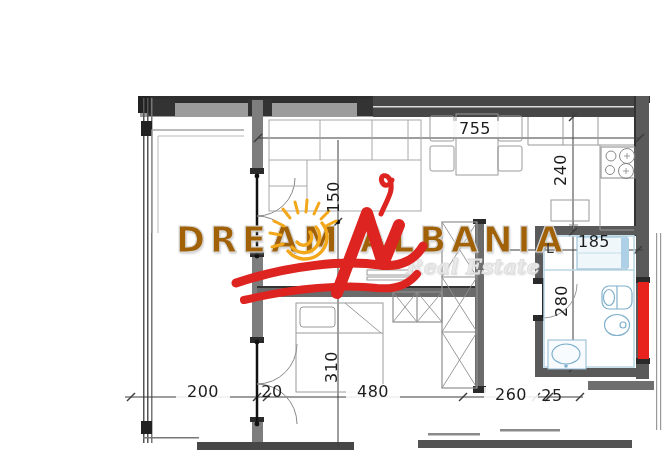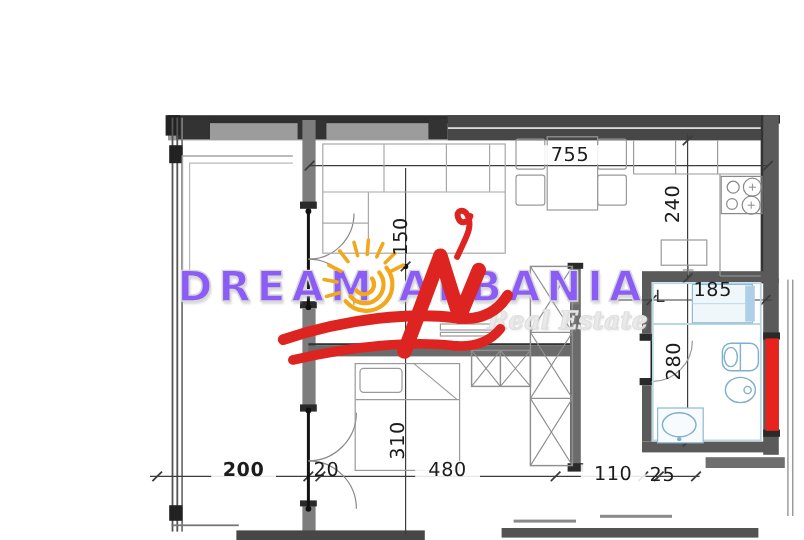--- a/index.html
+++ b/index.html
@@ -4,22 +4,22 @@
 <style>
   html,body{margin:0;padding:0;background:#fff;}
   #stage{position:relative;width:670px;height:450px;background:#ffffff;overflow:hidden;
          font-family:"DejaVu Sans","Liberation Sans",sans-serif;}
   svg{position:absolute;left:0;top:0;}
   .dim{position:absolute;font-size:16px;color:#1c1c1c;text-align:center;line-height:16px;
        letter-spacing:0.5px;white-space:nowrap;}
   .dim.bgw{background:rgba(255,255,255,0.88);padding:0 2px;}
   .rot{transform:rotate(-90deg);transform-origin:center center;width:44px;height:16px;}
   .wm{position:absolute;font-weight:bold;font-size:35px;letter-spacing:5px;
-      color:#8b5cf6;-webkit-text-stroke:1.2px #d7d7d7;
-      text-shadow:1px 2px 2px rgba(170,170,170,0.45);z-index:4;}
+      color:#a16207;-webkit-text-stroke:1.2px #d7d7d7;
+      text-shadow:1px 2px 2px rgba(170,170,170,0.45);z-index:4;padding-left:28px;}
   .wm-tag{position:absolute;font-family:"DejaVu Serif","Liberation Serif",serif;
       font-style:italic;font-weight:bold;font-size:21px;color:#e9e9e9;
       -webkit-text-stroke:0.8px #dedede;text-shadow:1px 1px 2px rgba(180,180,180,0.5);z-index:4;}
   .lbl-l{position:absolute;font-size:14px;color:#333;z-index:6;}
   #plan-svg{z-index:1;} #logo-svg{z-index:5;} .dim{z-index:6;}
 </style>
 </head>
 <body>
 
 <div id="stage">
@@ -256,18 +256,18 @@
     </g>
   </svg>
 
   <div class="dim bgw" style="left:422px;top:121px;width:50px;margin-left:26px;">755</div>
   <div class="dim rot" style="left:539px;top:162px;">240</div>
   <div class="dim" style="left:562px;top:234px;width:48px;text-align:right;">185</div>
   <div class="lbl-l" style="left:546px;top:240px;">L</div>
   <div class="dim rot" style="left:540px;top:293px;">280</div>
   <div class="dim rot" style="left:312px;top:189px;">150</div>
   <div class="dim rot" style="left:310px;top:359px;">310</div>
-  <div class="dim bgw" style="left:176px;top:384px;width:50px;font-weight:bold;">200</div>
+  <div class="dim bgw" style="left:176px;top:384px;width:50px;">200</div>
   <div class="dim" style="left:257px;top:384px;width:30px;">20</div>
   <div class="dim bgw" style="left:346px;top:384px;width:50px;">480</div>
-  <div class="dim bgw" style="left:484px;top:387px;width:50px;">110</div>
+  <div class="dim bgw" style="left:484px;top:387px;width:50px;">260</div>
   <div class="dim" style="left:537px;top:388px;width:30px;">25</div>
 </div>
 
 </body></html>

